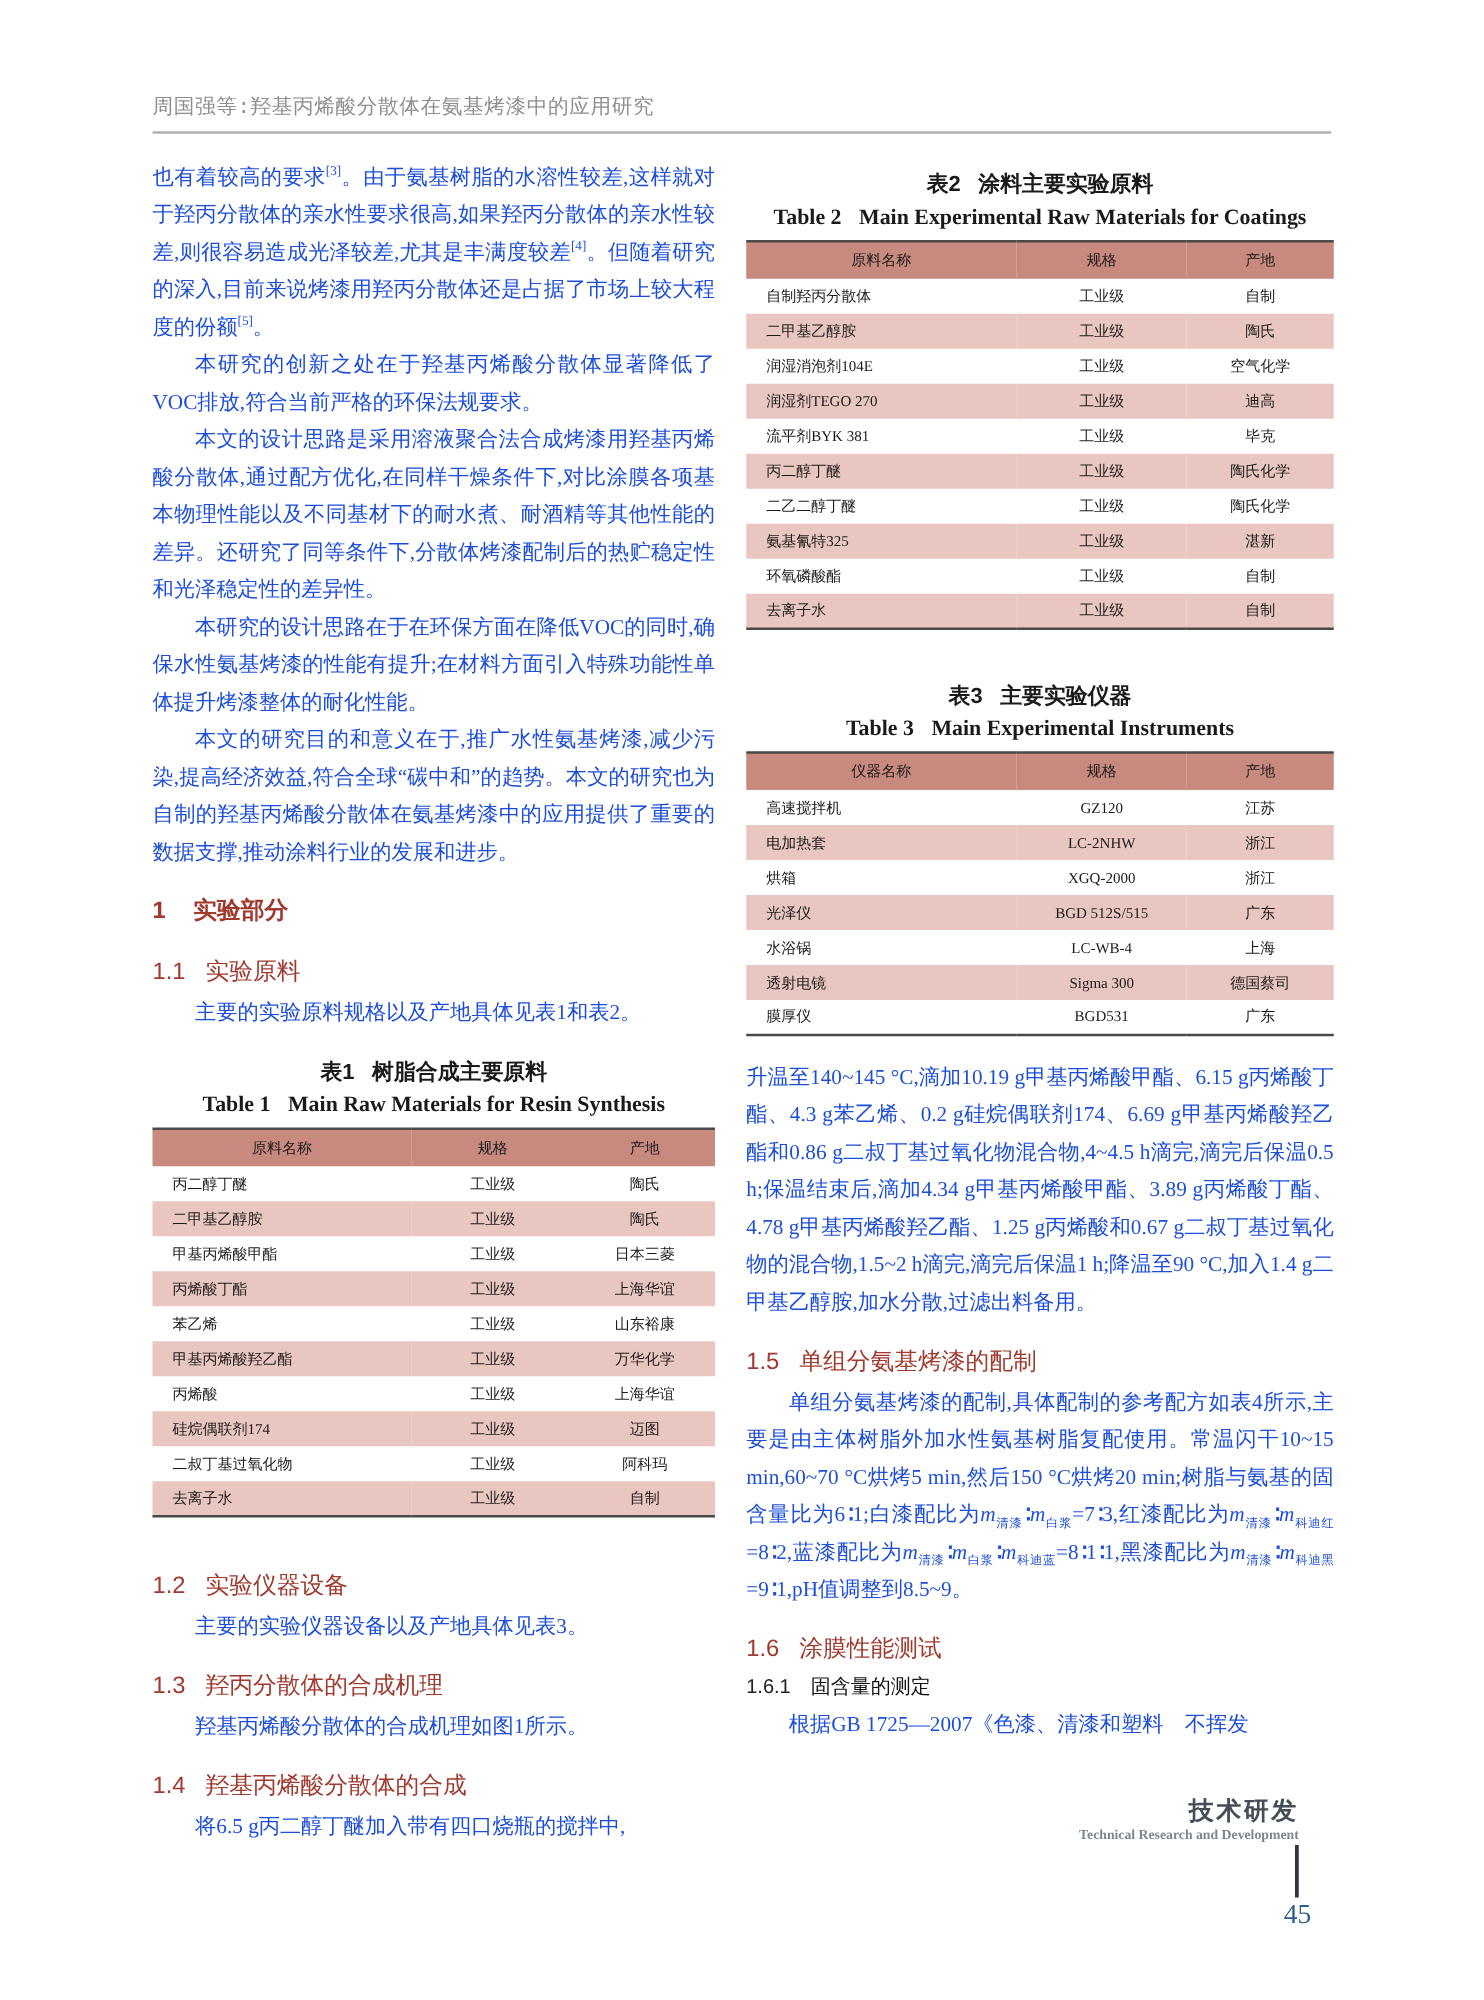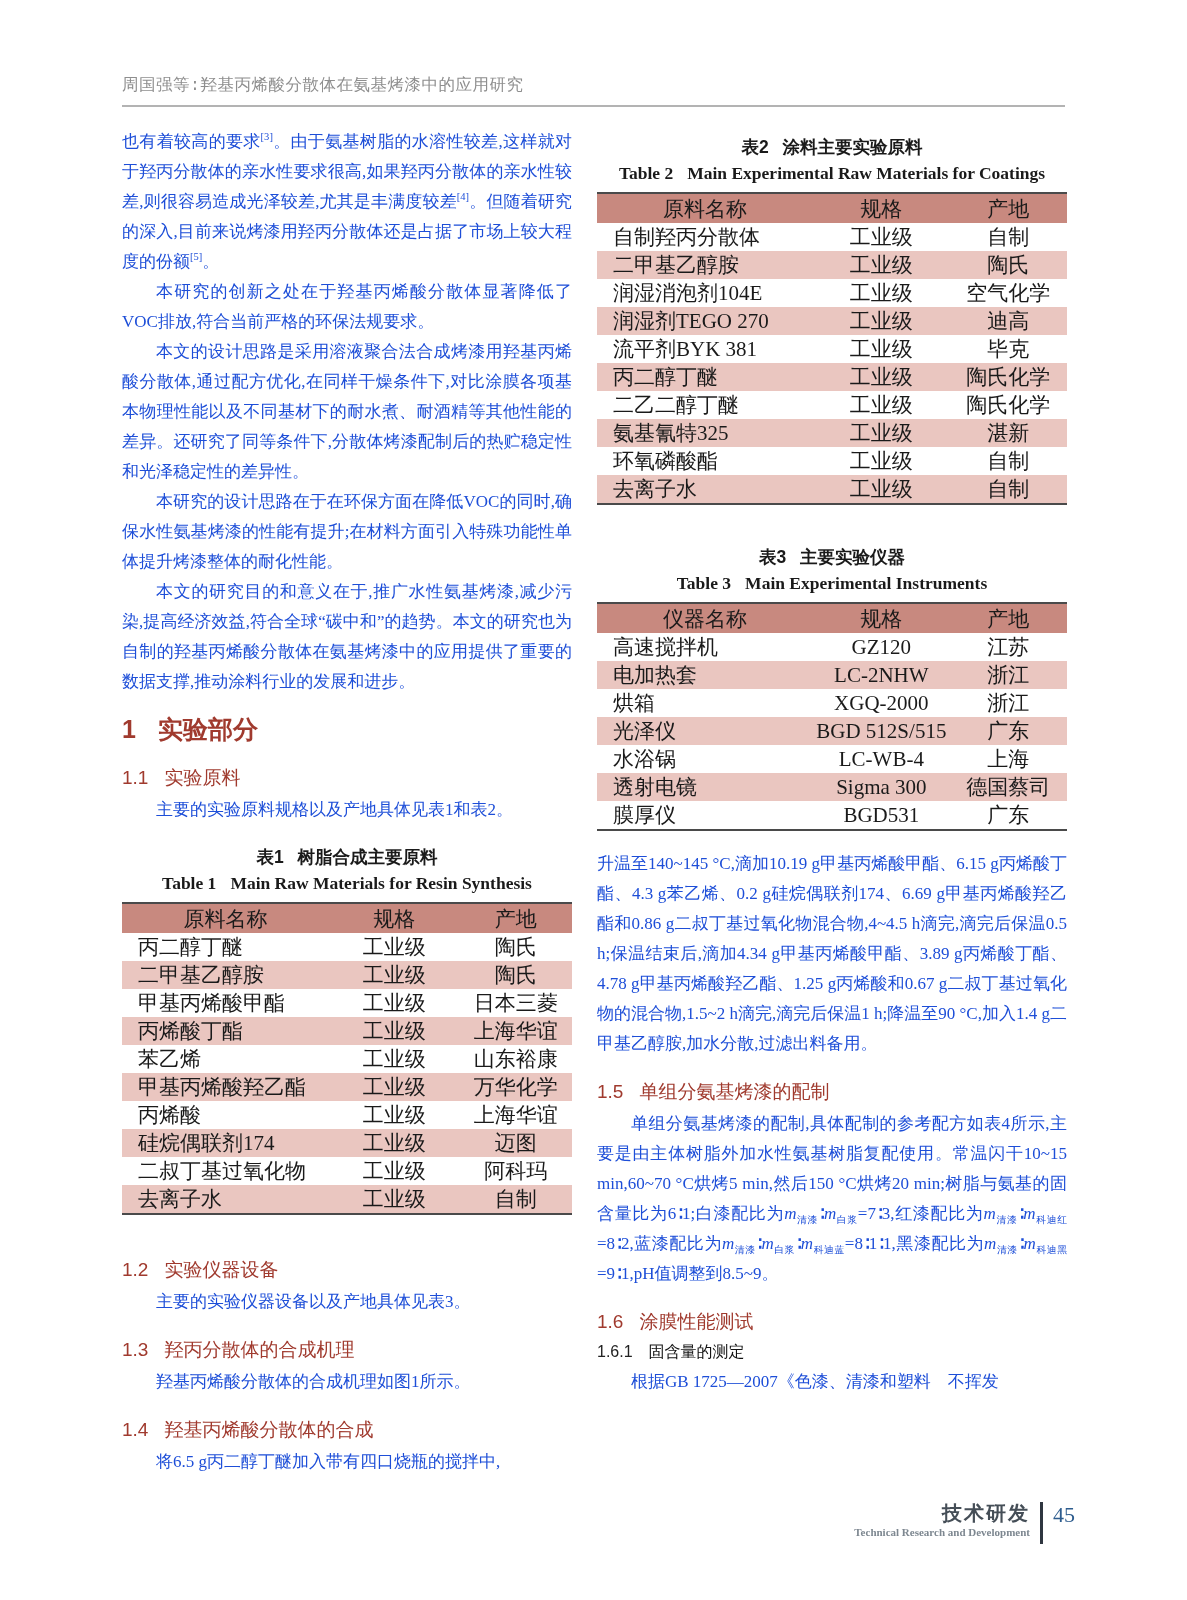--- a/index.html
+++ b/index.html
@@ -26,51 +26,51 @@
   .col-left{width:450px;margin-right:25px;flex:none;}
   .col-right{width:470px;flex:none;}
 
   .body-text{font-size:17px;line-height:30px;text-align:justify;text-indent:2em;color:#1d4ed8;}
   .no-indent{text-indent:0;}
   sup{font-size:0.62em;line-height:0;}
   sub{font-size:0.58em;line-height:0;}
   i{font-family:"Liberation Serif",serif;}
 
   h1.sec1{margin:16px 0 6px 0;font-family:"Liberation Sans","DejaVu Sans",sans-serif;
-    font-size:25px;line-height:32px;color:var(--accent-red);font-weight:bold;}
+    font-size:19px;line-height:32px;color:var(--accent-red);font-weight:bold;}
   h1.sec1 .num{margin-right:22px;}
   h2.sec2{margin:20px 0 4px 0;font-family:"Liberation Sans","DejaVu Sans",sans-serif;
     font-size:19px;line-height:26px;color:var(--accent-red);font-weight:normal;}
   h2.sec2 .num{margin-right:16px;}
   h3.sec3{margin:4px 0 2px 0;font-size:16px;line-height:26px;color:#111;font-weight:normal;}
   h3.sec3 .num{font-family:"Liberation Sans","DejaVu Sans",sans-serif;margin-right:16px;color:#222;}
 
   .caption{text-align:center;margin-top:20px;}
   .cap-cn{font-family:"Liberation Sans","DejaVu Sans",sans-serif;font-weight:bold;font-size:17.5px;line-height:25px;}
   .cap-en{font-family:"Liberation Serif","DejaVu Serif",serif;font-weight:bold;font-size:17.5px;line-height:26px;}
   .cap-label{margin-right:14px;}
 
   table.data-table{width:100%;border-collapse:collapse;margin-top:6px;
     border-top:2px solid var(--table-border);border-bottom:2px solid var(--table-border);
-    font-size:21px;}
+    font-size:12px;}
   table.data-table th{background:var(--table-header-bg);font-weight:normal;height:30px;text-align:center;}
   table.data-table td{height:28px;vertical-align:middle;}
   table.data-table tbody tr:nth-child(even){background:var(--table-stripe-bg);}
   table.data-table td:first-child{text-align:left;padding-left:16px;}
   table.data-table td:nth-child(2),table.data-table td:nth-child(3){text-align:center;}
   table.data-table col.c1{width:46%;}
   table.data-table col.c2{width:29%;}
   table.data-table col.c3{width:25%;}
 
   .sec-block{margin-top:42px;}
   .cap-t2{margin-top:8px;}
   .cap-t3{margin-top:40px;}
   .p-after-table{margin-top:18px;}
 
-  .footer{position:absolute;right:112px;bottom:56px;display:flex;align-items:flex-start;}
+  .footer{position:absolute;right:138px;bottom:56px;display:flex;align-items:flex-end;flex-direction:column;}
   .footer-text{text-align:right;margin-right:10px;}
   .footer-cn{font-family:"Liberation Sans","DejaVu Sans",sans-serif;font-weight:bold;
     font-size:20px;line-height:22px;color:var(--footer-dark);letter-spacing:2px;}
   .footer-en{font-family:"Liberation Serif","DejaVu Serif",serif;font-weight:bold;
     font-size:11px;line-height:16px;color:var(--footer-gray);}
   .footer-bar{width:3px;height:42px;background:#2f3640;margin-right:10px;}
   .footer-page{font-family:"Liberation Serif","DejaVu Serif",serif;font-size:22px;color:var(--page-number-blue);}
 </style>
 </head>
 <body>

